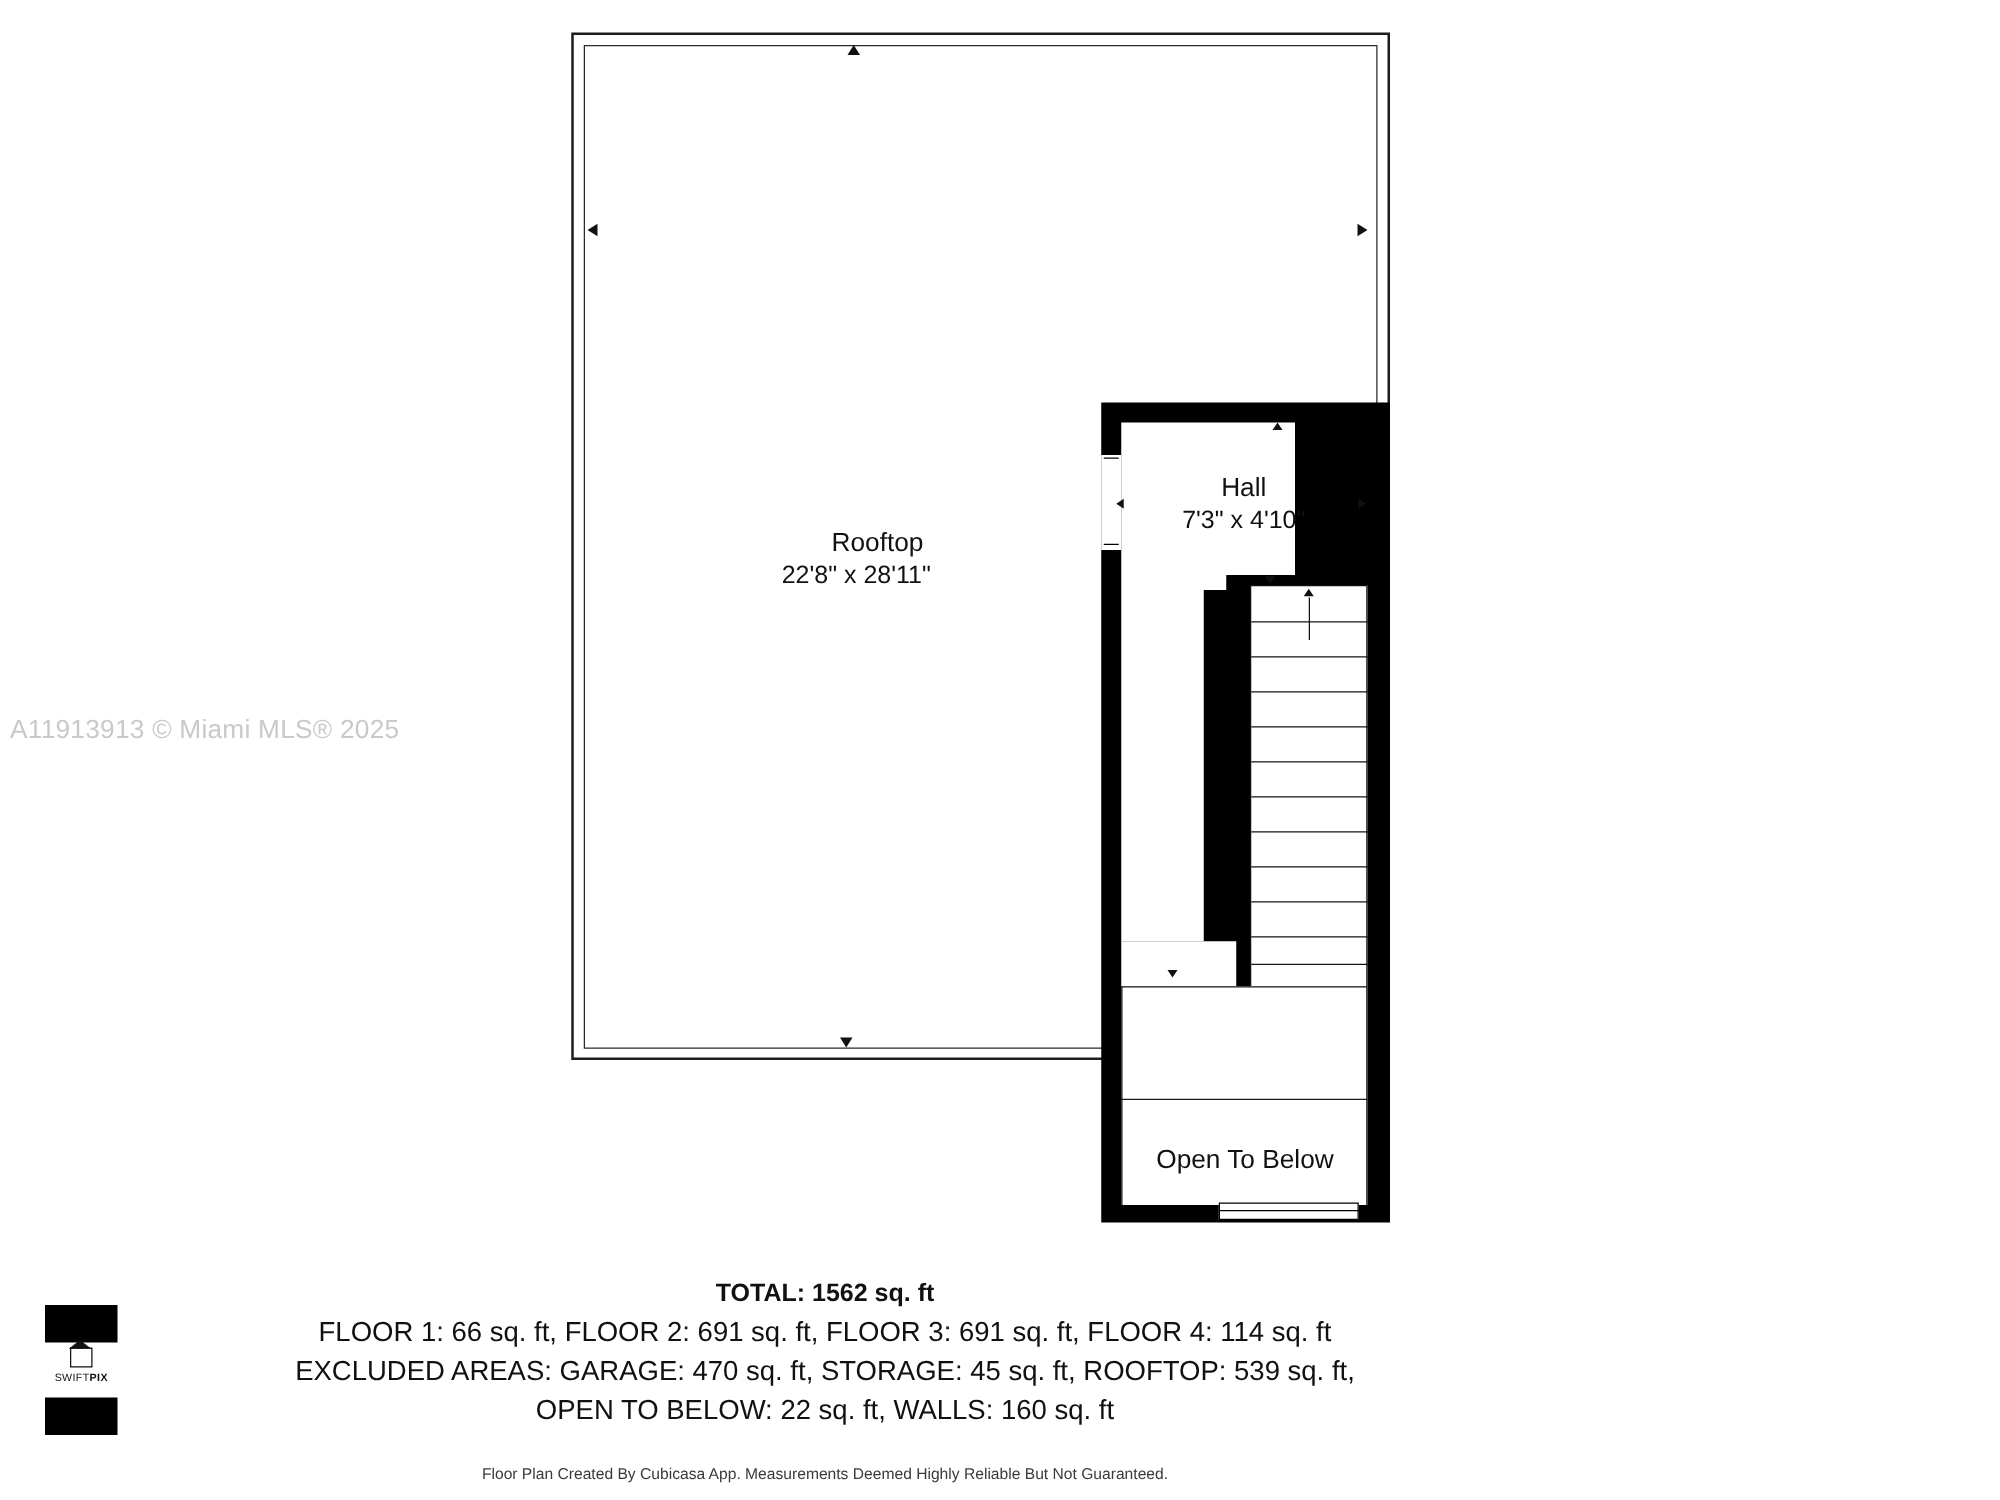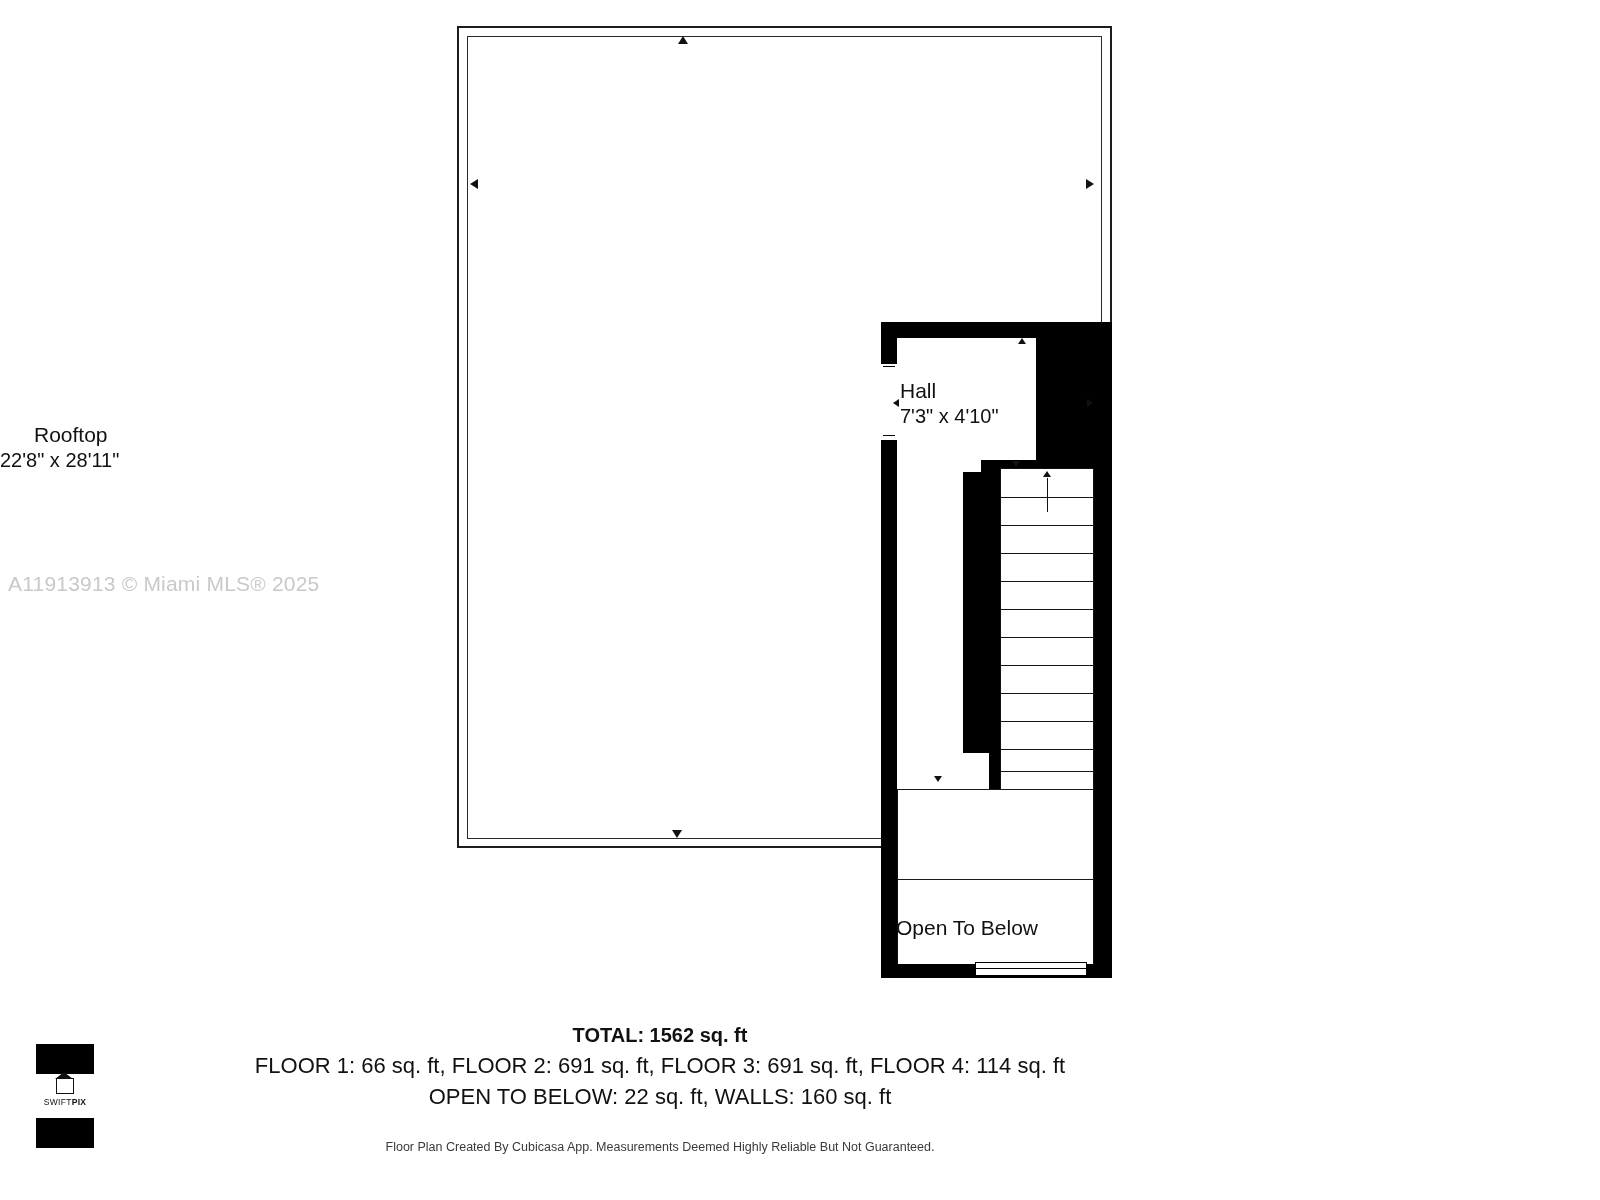--- a/index.html
+++ b/index.html
@@ -53,21 +53,21 @@
     top: 36px;
     width: 635px;
     height: 803px;
     border: 1px solid #2a2a2a;
     box-sizing: border-box;
     background: #ffffff;
   }
 
   .room-label {
     position: absolute;
-    text-align: left;
+    text-align: center;
     line-height: 1.22;
     white-space: nowrap;
   }
   .room-label .name {
     display: block;
     font-size: 21px;
     color: #111;
   }
   .room-label .dims {
     display: block;
@@ -444,20 +444,21 @@
     <span class="name">Open To Below</span>
   </div>
 
   <div id="bottom-window"></div>
   <div id="bottom-window-line"></div>
 </div>
 
 <div id="summary">
   <div class="total">TOTAL: 1562 sq. ft</div>
   <div class="line">FLOOR 1: 66 sq. ft, FLOOR 2: 691 sq. ft, FLOOR 3: 691 sq. ft, FLOOR 4: 114 sq. ft</div>
+  <div class="line">EXCLUDED AREAS: GARAGE: 470 sq. ft, STORAGE: 45 sq. ft, ROOFTOP: 539 sq. ft,</div>
   <div class="line">OPEN TO BELOW: 22 sq. ft, WALLS: 160 sq. ft</div>
   <div class="credit">Floor Plan Created By Cubicasa App. Measurements Deemed Highly Reliable But Not Guaranteed.</div>
 </div>
 
 <div id="logo">
   <div class="bar top"></div>
   <div class="mark">
     <span class="house"></span>
     <span class="wordmark"><span>SWIFT</span><b>PIX</b></span>
   </div>

